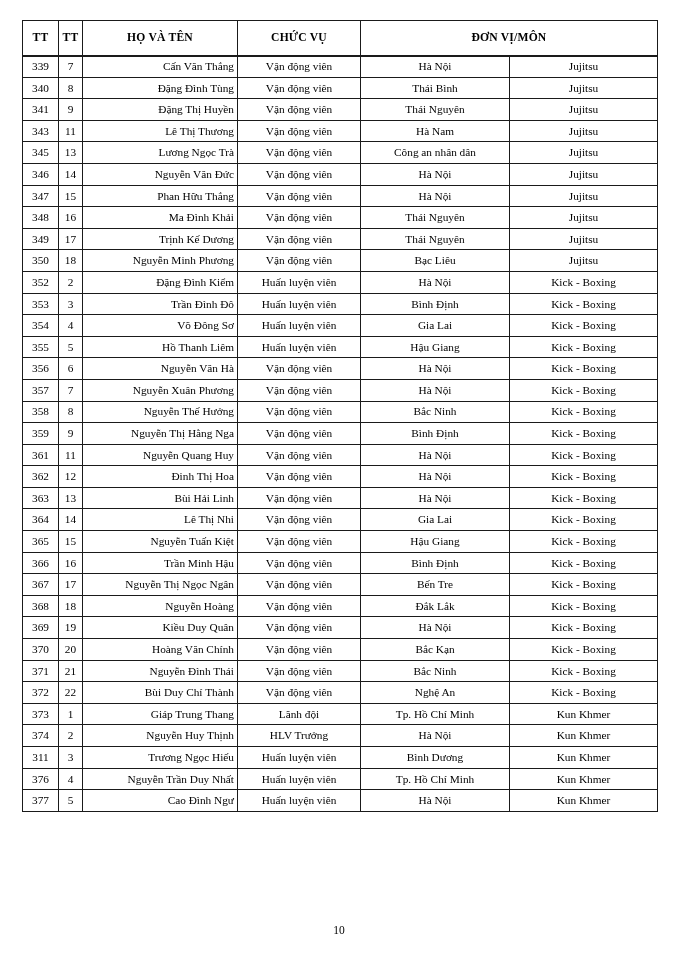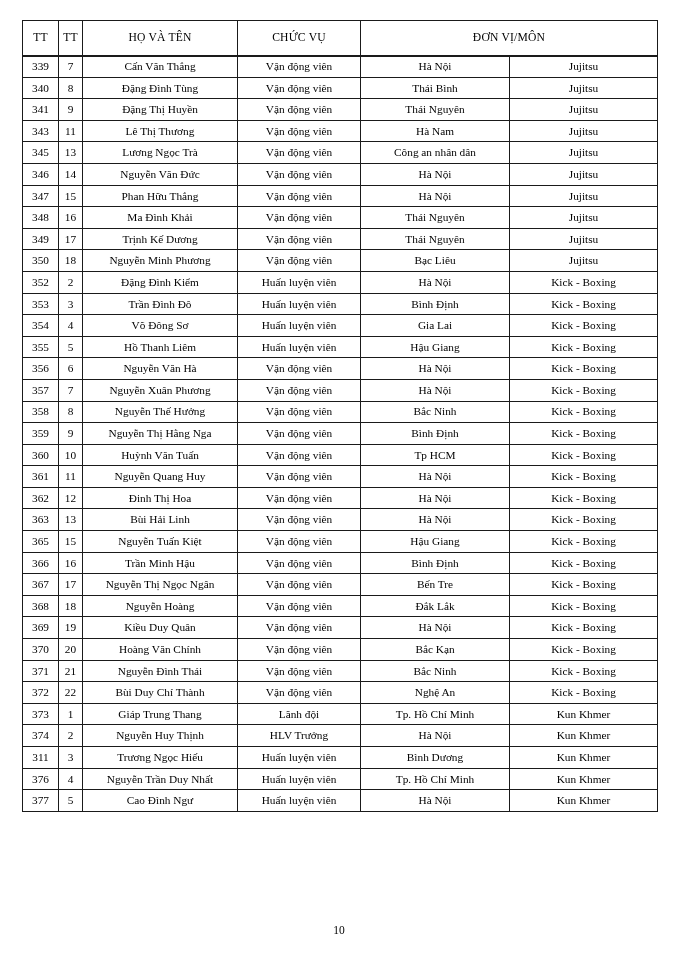--- a/index.html
+++ b/index.html
@@ -38,37 +38,37 @@
     font-size: 11.3px;
     line-height: 1.12;
     vertical-align: middle;
     height: 21.6px;
     box-sizing: border-box;
     overflow: hidden;
     white-space: nowrap;
   }
   table.roster thead th {
     height: 35px;
-    font-weight: normal;
+    font-weight: bold;
     text-align: center;
     font-size: 11.6px;
     letter-spacing: 0.2px;
     border-bottom-width: 2px;
     margin-top: 37px;
   }
   
   col.c-tt1 { width: 36px; }
   col.c-tt2 { width: 24px; }
   col.c-name { width: 155px; }
   col.c-role { width: 123px; }
   col.c-unit { width: 149px; }
   col.c-sport { width: 148px; }
 
   td.tt1, td.tt2 { text-align: center; }
-  td.name { text-align: center; padding-left: 5px; }
+  td.name { text-align: right; padding-left: 5px; }
   td.role, td.unit, td.sport { text-align: center; }
 
   .page-number {
     position: absolute;
     left: 0;
     top: 924px;
     width: 678px;
     text-align: center;
     font-size: 11.5px;
     font-family: "Liberation Serif", serif;
@@ -236,28 +236,20 @@
         </tr>
         <tr>
           <td class="tt1">359</td>
           <td class="tt2">9</td>
           <td class="name">Nguyễn Thị Hằng Nga</td>
           <td class="role">Vận động viên</td>
           <td class="unit">Bình Định</td>
           <td class="sport">Kick - Boxing</td>
         </tr>
         <tr>
-          <td class="tt1">360</td>
-          <td class="tt2">10</td>
-          <td class="name">Huỳnh Văn Tuấn</td>
-          <td class="role">Vận động viên</td>
-          <td class="unit">Tp HCM</td>
-          <td class="sport">Kick - Boxing</td>
-        </tr>
-        <tr>
           <td class="tt1">361</td>
           <td class="tt2">11</td>
           <td class="name">Nguyễn Quang Huy</td>
           <td class="role">Vận động viên</td>
           <td class="unit">Hà Nội</td>
           <td class="sport">Kick - Boxing</td>
         </tr>
         <tr>
           <td class="tt1">362</td>
           <td class="tt2">12</td>
@@ -265,20 +257,28 @@
           <td class="role">Vận động viên</td>
           <td class="unit">Hà Nội</td>
           <td class="sport">Kick - Boxing</td>
         </tr>
         <tr>
           <td class="tt1">363</td>
           <td class="tt2">13</td>
           <td class="name">Bùi Hải Linh</td>
           <td class="role">Vận động viên</td>
           <td class="unit">Hà Nội</td>
+          <td class="sport">Kick - Boxing</td>
+        </tr>
+        <tr>
+          <td class="tt1">364</td>
+          <td class="tt2">14</td>
+          <td class="name">Lê Thị Nhi</td>
+          <td class="role">Vận động viên</td>
+          <td class="unit">Gia Lai</td>
           <td class="sport">Kick - Boxing</td>
         </tr>
         <tr>
           <td class="tt1">365</td>
           <td class="tt2">15</td>
           <td class="name">Nguyễn Tuấn Kiệt</td>
           <td class="role">Vận động viên</td>
           <td class="unit">Hậu Giang</td>
           <td class="sport">Kick - Boxing</td>
         </tr>

